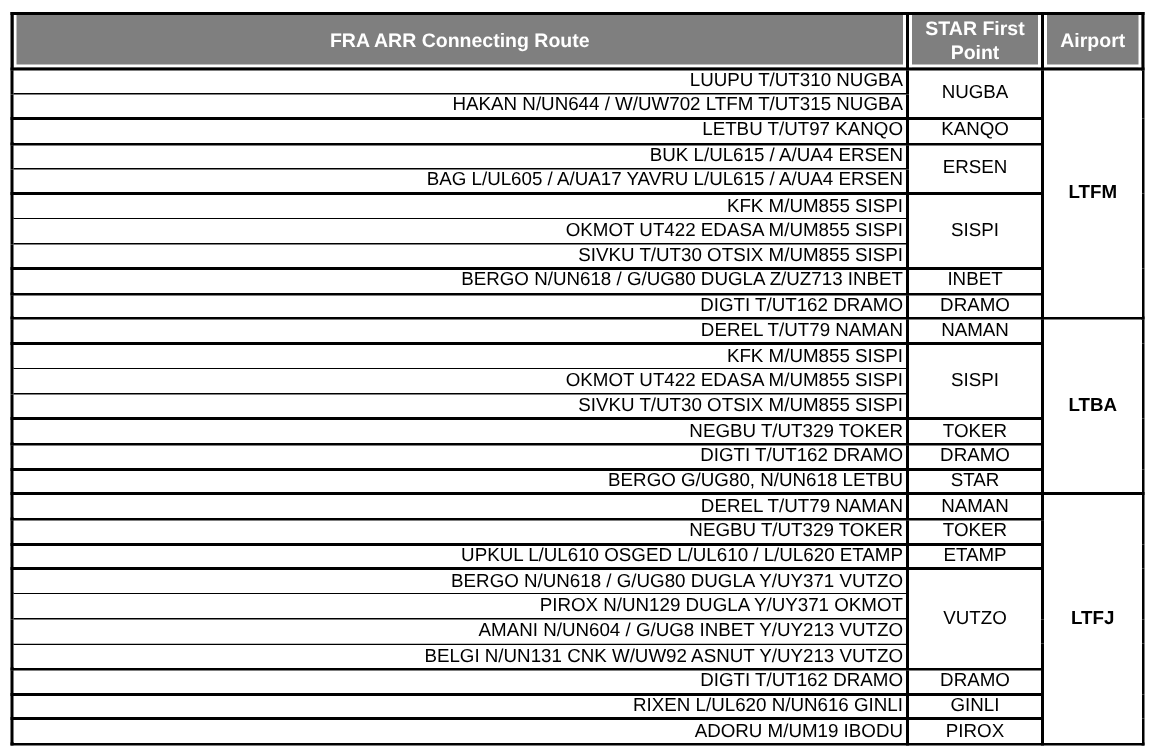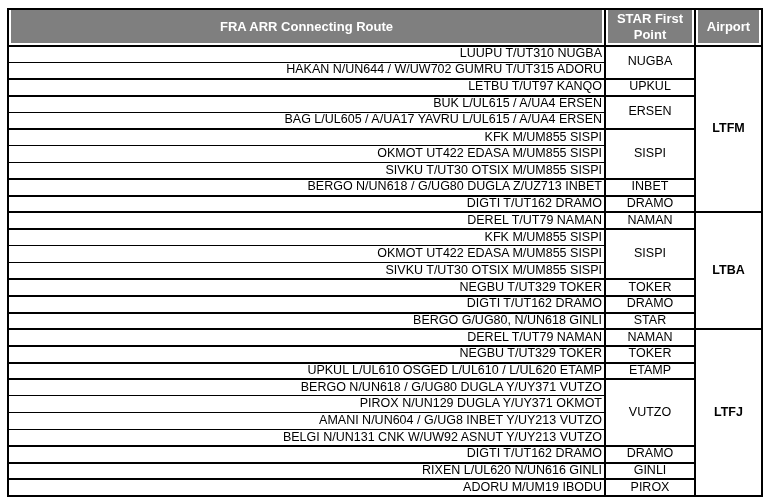--- a/index.html
+++ b/index.html
@@ -98,25 +98,25 @@
         <th>Airport</th>
       </tr>
     </thead>
     <tbody id="routes-body">
         <tr>
           <td class="route tick-star">LUUPU T/UT310 NUGBA</td>
           <td class="star thick tick-air" rowspan="2">NUGBA</td>
           <td class="airport thick" rowspan="10">LTFM</td>
         </tr>
         <tr>
-          <td class="route thick">HAKAN N/UN644 / W/UW702 GUMRU T/UT315 ADORU</td>
+          <td class="route thick">HAKAN N/UN644 / W/UW702 LTFM T/UT315 NUGBA</td>
         </tr>
         <tr>
           <td class="route thick">LETBU T/UT97 KANQO</td>
-          <td class="star thick tick-air" rowspan="1">UPKUL</td>
+          <td class="star thick tick-air" rowspan="1">KANQO</td>
         </tr>
         <tr>
           <td class="route tick-star">BUK L/UL615 / A/UA4 ERSEN</td>
           <td class="star thick tick-air" rowspan="2">ERSEN</td>
         </tr>
         <tr>
           <td class="route thick">BAG L/UL605 / A/UA17 YAVRU L/UL615 / A/UA4 ERSEN</td>
         </tr>
         <tr>
           <td class="route tick-star">KFK M/UM855 SISPI</td>
@@ -153,21 +153,21 @@
         </tr>
         <tr>
           <td class="route thick">NEGBU T/UT329 TOKER</td>
           <td class="star thick tick-air" rowspan="1">TOKER</td>
         </tr>
         <tr>
           <td class="route thick">DIGTI T/UT162 DRAMO</td>
           <td class="star thick tick-air" rowspan="1">DRAMO</td>
         </tr>
         <tr>
-          <td class="route thick">BERGO G/UG80, N/UN618 GINLI</td>
+          <td class="route thick">BERGO G/UG80, N/UN618 LETBU</td>
           <td class="star thick" rowspan="1">STAR</td>
         </tr>
         <tr>
           <td class="route thick">DEREL T/UT79 NAMAN</td>
           <td class="star thick tick-air" rowspan="1">NAMAN</td>
           <td class="airport thick" rowspan="10">LTFJ</td>
         </tr>
         <tr>
           <td class="route thick">NEGBU T/UT329 TOKER</td>
           <td class="star thick tick-air" rowspan="1">TOKER</td>

